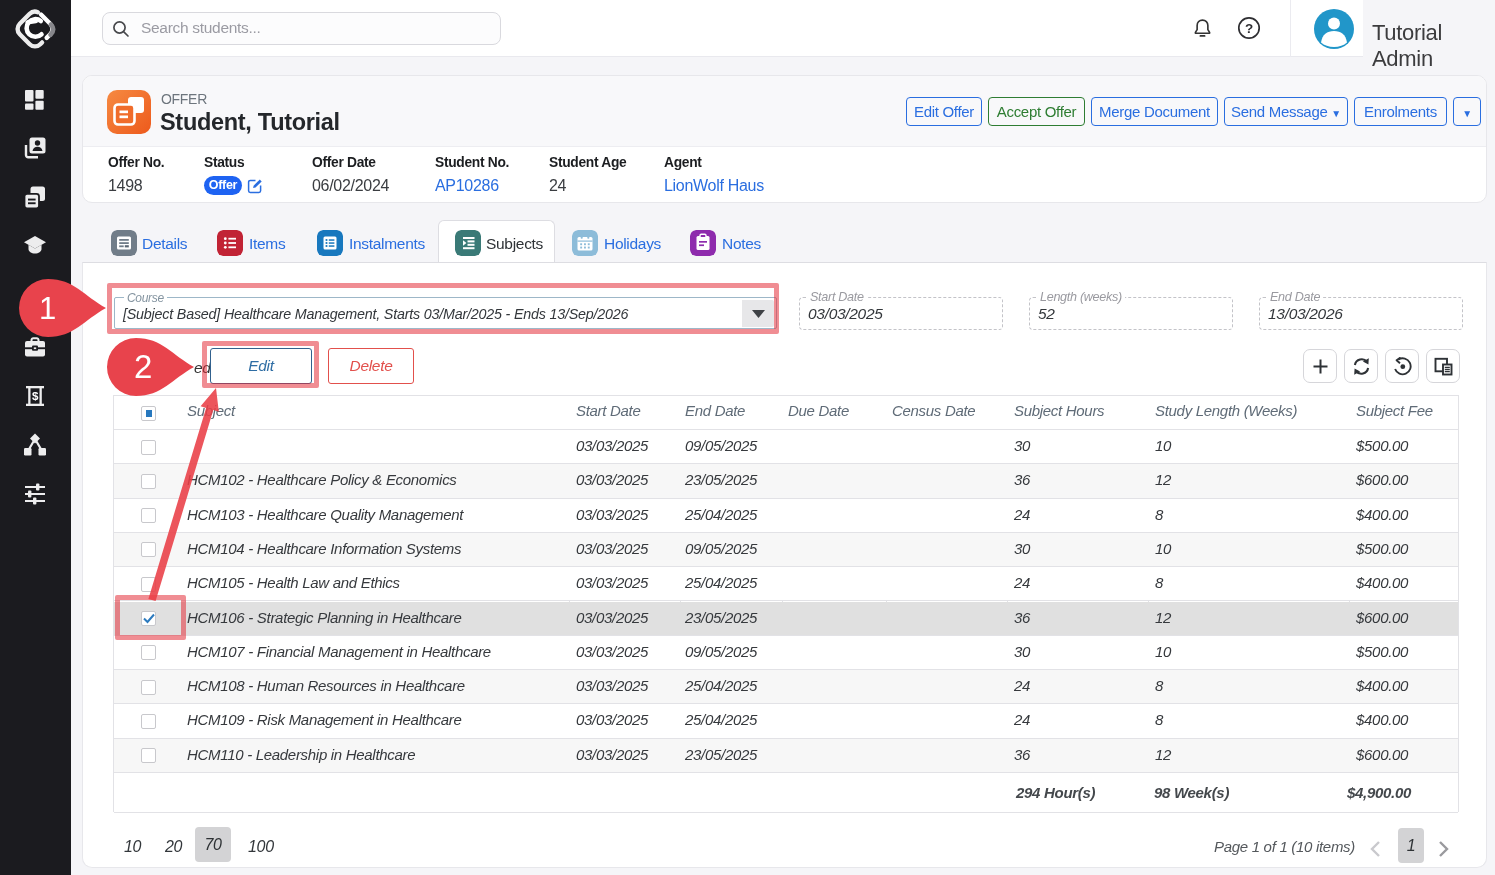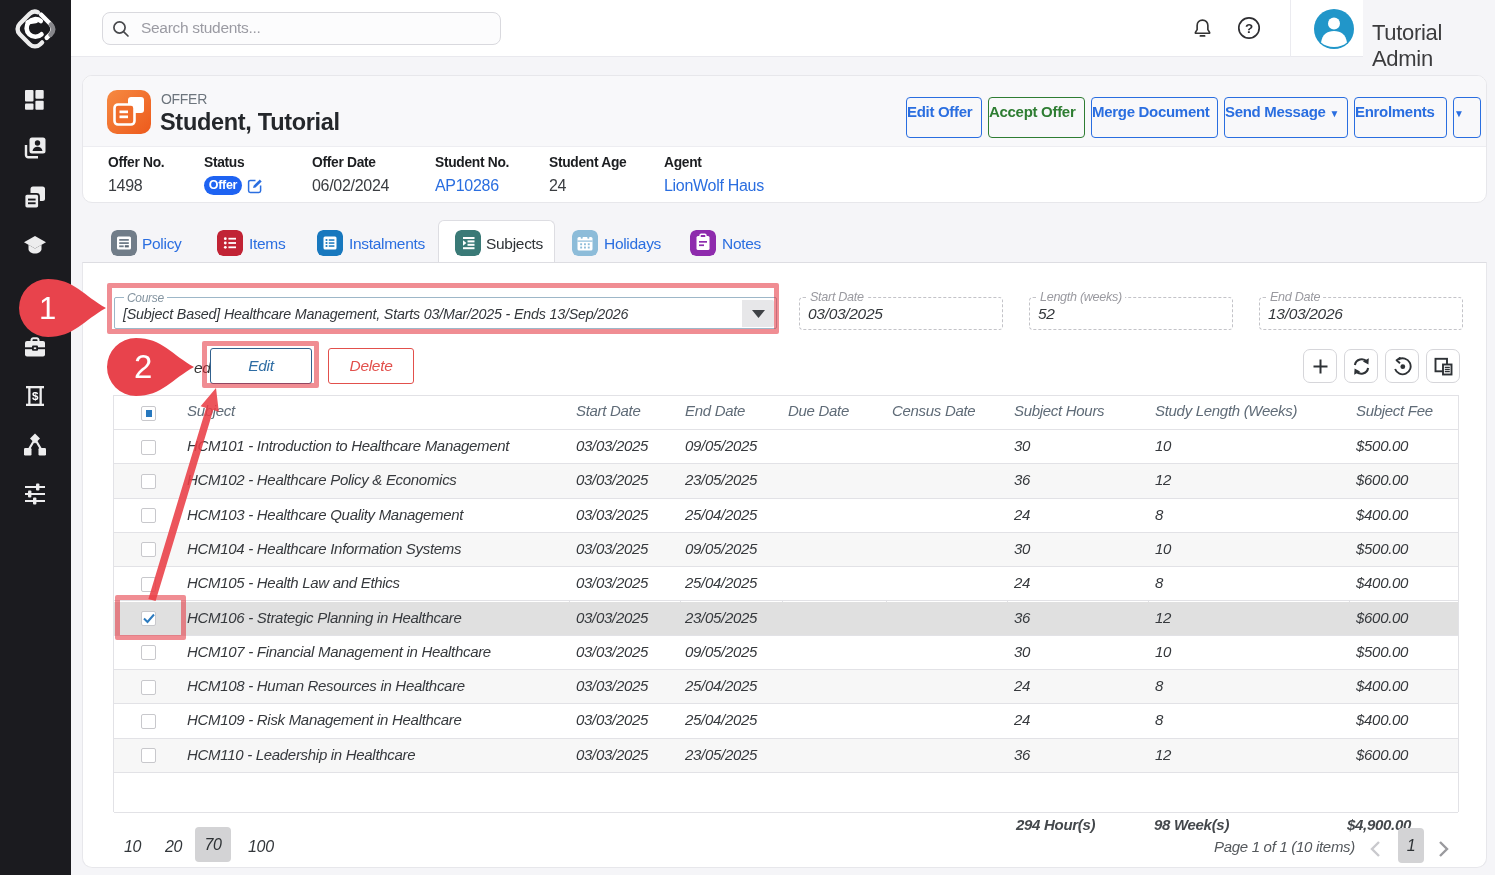--- a/index.html
+++ b/index.html
@@ -16,21 +16,21 @@
 
   
   #sidebar { position:absolute; left:0; top:0; width:71px; height:875px; background:#1b1b1f; }
   .sbicon { position:absolute; left:23px; width:24px; height:24px; }
 
   
   #card1 { position:absolute; left:82px; top:75px; width:1405px; height:128px; background:#fff; border:1px solid #e7e7eb; border-radius:10px; }
   #card1head { position:absolute; left:0; top:0; width:100%; height:71px; background:#f8f8fa; border-radius:9px 9px 0 0; border-bottom:1px solid #ededf1; }
   #offlbl { position:absolute; left:78px; top:15px; font-size:14px; color:#6d757d; }
   #offname { position:absolute; left:77px; top:33px; font-size:23.5px; font-weight:bold; color:#24272b;text-align:center; }
-  .hbtn { position:absolute; top:21px; height:41px; border:1px solid #2a6ee0; border-radius:4px; color:#2a6ee0; font-size:15px; background:transparent; line-height:27px;font-weight:bold; }
+  .hbtn { position:absolute; top:21px; height:29px; border:1px solid #2a6ee0; border-radius:4px; color:#2a6ee0; font-size:15px; text-align:center; background:transparent; line-height:27px; }
   .ilabel { position:absolute; top:79px; font-size:13.8px; font-weight:bold; color:#1c1e21; }
   .ival { position:absolute; top:101px; font-size:16px; color:#3a3d41; }
   .blue { color:#2a6ee0; }
   #pill { position:absolute; left:121px; top:100px; width:38px; height:19px; background:#1e63f2; border-radius:10px; color:#fff; font-size:12.5px; font-weight:bold; text-align:center; line-height:19px; }
 
   
   .tabico { position:absolute; top:230px; width:26px; height:26px; border-radius:6px; }
   .tablbl { position:absolute; top:235px; font-size:15.5px; color:#2a6ee0; }
   #activetab { position:absolute; left:438px; top:220px; width:117px; height:43px; background:#fff; border:1px solid #dddde2; border-bottom:none; border-radius:6px 6px 0 0; }
 
@@ -50,21 +50,21 @@
   .gbtn { position:absolute; top:86px; width:34px; height:34px; border:1px solid #d6d6da; border-radius:7px; background:#fff; }
 
   
   #grid { position:absolute; left:30px; top:132px; width:1346px; height:417px; border:1px solid #e2e2e6; border-bottom:none; }
   .vline { position:absolute; top:0; width:1px; background:#e2e2e6; height:377px; }
   .grow { position:absolute; left:0; width:100%; border-bottom:1px solid #e2e2e6; }
   .gcell { position:absolute; font-size:15px; color:#36393d; white-space:nowrap; }
   .ghead { color:#5f6b77; }
   .cb { position:absolute; left:27px; width:15px; height:15px; border:1px solid #c8c8cc; border-radius:2px; background:#fff; }
   #totrow { position:absolute; left:0; top:377px; width:100%; height:40px; border-bottom:1px solid #e2e2e6; background:#fff; }
-  .tot { position:absolute; top:388px; font-size:15px; font-weight:bold; color:#44484c;margin-top:32px; }
+  .tot { position:absolute; top:388px; font-size:15px; font-weight:bold; color:#44484c; }
 
   
   .psz { position:absolute; top:575px; font-size:16px; color:#33373b; }
   #p50 { position:absolute; left:112px; top:564px; width:36px; height:35px; background:#d3d3d5; border-radius:4px; text-align:center; line-height:35px; font-size:16px; color:#2e3235; }
   #pginfo { position:absolute; left:1131px; top:575px; font-size:15px; color:#54585c; }
   #pg1 { position:absolute; left:1315px; top:565px; width:26px; height:35px; background:#d3d3d5; border-radius:4px; text-align:center; line-height:35px; font-size:16px; color:#2e3235; }
 
   
   .redrect { position:absolute; border:5px solid rgba(228,47,58,0.55); z-index:40; border-radius:2px; }
   .balloon { position:absolute; z-index:50; }
@@ -204,21 +204,21 @@
 </div>
 
 <svg class="tabico" style="left:111px" viewBox="0 0 26 26">
     <rect width="26" height="26" rx="6" fill="#717d89"></rect>
     <rect x="6" y="6.5" width="14" height="13" rx="1.5" fill="#fff"></rect>
     <rect x="8.2" y="9" width="9.6" height="1.8" fill="#717d89"></rect>
     <rect x="8.2" y="12.2" width="9.6" height="1.8" fill="#717d89"></rect>
     <rect x="8.2" y="15.4" width="4.5" height="1.8" fill="#717d89"></rect>
     <rect x="13.8" y="15.2" width="4" height="2.2" fill="#5b6773"></rect>
   </svg>
-<div class="tablbl" style="left:142px">Policy</div>
+<div class="tablbl" style="left:142px">Details</div>
 <svg class="tabico" style="left:217px" viewBox="0 0 26 26">
     <rect width="26" height="26" rx="6" fill="#c12335"></rect>
     <circle cx="8.3" cy="8.7" r="1.4" fill="#fff"></circle>
     <circle cx="8.3" cy="13" r="1.4" fill="#fff"></circle>
     <circle cx="8.3" cy="17.3" r="1.4" fill="#fff"></circle>
     <rect x="11.4" y="7.8" width="7.6" height="1.8" fill="#fff"></rect>
     <rect x="11.4" y="12.1" width="7.6" height="1.8" fill="#fff"></rect>
     <rect x="11.4" y="16.4" width="7.6" height="1.8" fill="#fff"></rect>
   </svg>
 <div class="tablbl" style="left:249px">Items</div>
@@ -338,21 +338,20 @@
 <div class="gcell ghead" style="left:73px;top:5.5px">Subject</div>
 <div class="gcell ghead" style="left:462px;top:5.5px">Start Date</div>
 <div class="gcell ghead" style="left:571px;top:5.5px">End Date</div>
 <div class="gcell ghead" style="left:674px;top:5.5px">Due Date</div>
 <div class="gcell ghead" style="left:778px;top:5.5px">Census Date</div>
 <div class="gcell ghead" style="left:900px;top:5.5px">Subject Hours</div>
 <div class="gcell ghead" style="left:1041px;top:5.5px">Study Length (Weeks)</div>
 <div class="gcell ghead" style="left:1242px;top:5.5px">Subject Fee</div>
 <div class="grow" style="top:34.0px;height:34.3px;background:#ffffff"></div>
 <div class="cb" style="top:43.5px"></div>
-<div class="gcell" style="left:73px;top:41.0px">HCM101 - Introduction to Healthcare Management</div>
 <div class="gcell" style="left:462px;top:41.0px">03/03/2025</div>
 <div class="gcell" style="left:571px;top:41.0px">09/05/2025</div>
 <div class="gcell" style="left:900px;top:41.0px">30</div>
 <div class="gcell" style="left:1041px;top:41.0px">10</div>
 <div class="gcell" style="left:1242px;top:41.0px">$500.00</div>
 <div class="grow" style="top:68.3px;height:34.3px;background:#f7f7f7"></div>
 <div class="cb" style="top:77.8px"></div>
 <div class="gcell" style="left:73px;top:75.3px">HCM102 - Healthcare Policy &amp; Economics</div>
 <div class="gcell" style="left:462px;top:75.3px">03/03/2025</div>
 <div class="gcell" style="left:571px;top:75.3px">23/05/2025</div>

